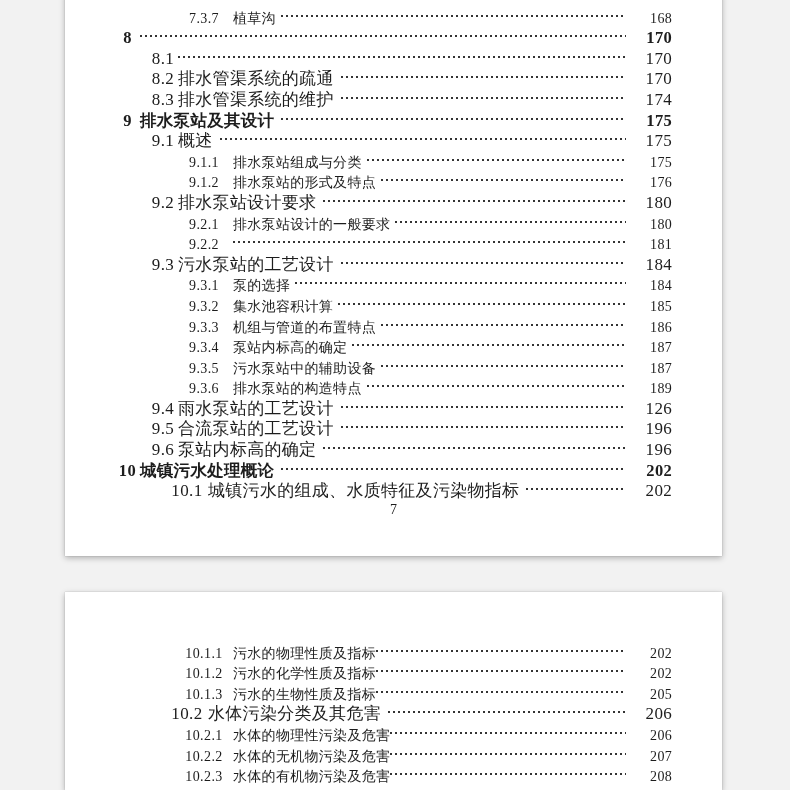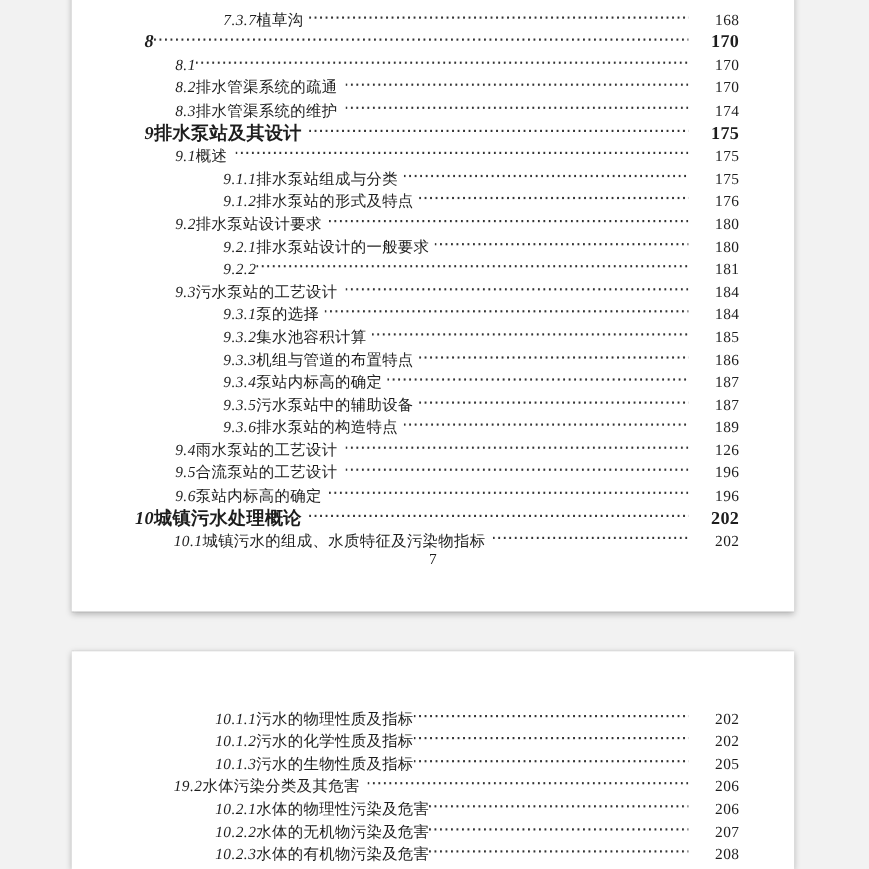--- a/index.html
+++ b/index.html
@@ -42,23 +42,22 @@
   .toc-row {
     display: flex;
     align-items: baseline;
     height: 20.6px;
     line-height: 20.6px;
     white-space: nowrap;
     color: #1d1d1d;
   }
   .num {
     flex: 0 0 auto;
-    text-align: right;
+    text-align: center;
     letter-spacing: 0.4px;
-    font-style: italic;
   }
   .title {
     flex: 0 0 auto;
     letter-spacing: 0.3px;
   }
   .leader {
     flex: 1 1 auto;
     overflow: hidden;
     position: relative;
     height: 20.6px;
@@ -87,28 +86,28 @@
     font-weight: bold;
     font-size: 16.5px;
     padding-left: 50px;
     padding-right: 50px;
   }
   .lvl1 .num { width: 25px; }
   .lvl1 .title { padding-right: 7px; }
 
   
   .lvl2 {
-    font-size: 14px;
+    font-size: 17px;
     padding-left: 83px;
     padding-right: 50px;
   }
   .lvl2 .num { width: 30px; }
   .lvl2 .title { padding-right: 7px; }
   .lvl2.wide { padding-left: 77px; }
-  .lvl2.wide .num { width: 42px; }
+  .lvl2.wide .num { width: 42px; margin-left: 24px; }
 
   
   .lvl3 {
     font-size: 14px;
     padding-left: 110px;
     padding-right: 50px;
   }
   .lvl3 .num { width: 47px; }
   .lvl3 .title { padding-right: 5px; }
   .lvl3.tight .title { padding-right: 0px; }
@@ -287,21 +286,21 @@
         <span class="leader"></span>
         <span class="pageno">202</span>
       </li>
       <li class="toc-row lvl3 wide tight">
         <span class="num">10.1.3</span>
         <span class="title">污水的生物性质及指标</span>
         <span class="leader"></span>
         <span class="pageno">205</span>
       </li>
       <li class="toc-row lvl2 wide">
-        <span class="num">19.2</span>
+        <span class="num">10.2</span>
         <span class="title">水体污染分类及其危害</span>
         <span class="leader"></span>
         <span class="pageno">206</span>
       </li>
       <li class="toc-row lvl3 wide tight">
         <span class="num">10.2.1</span>
         <span class="title">水体的物理性污染及危害</span>
         <span class="leader"></span>
         <span class="pageno">206</span>
       </li>

